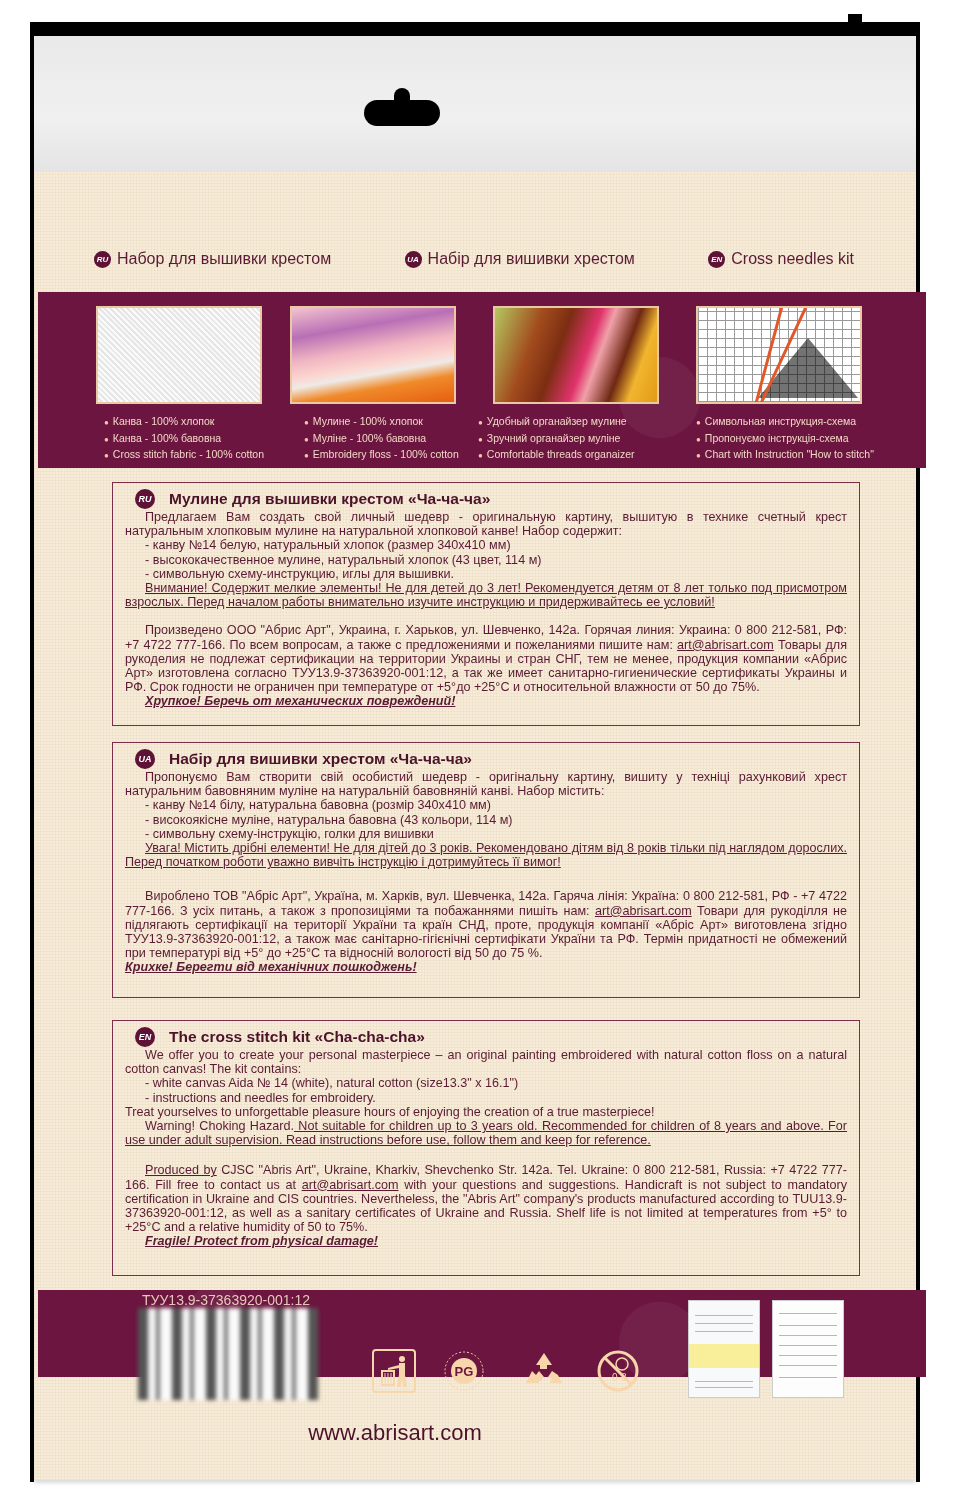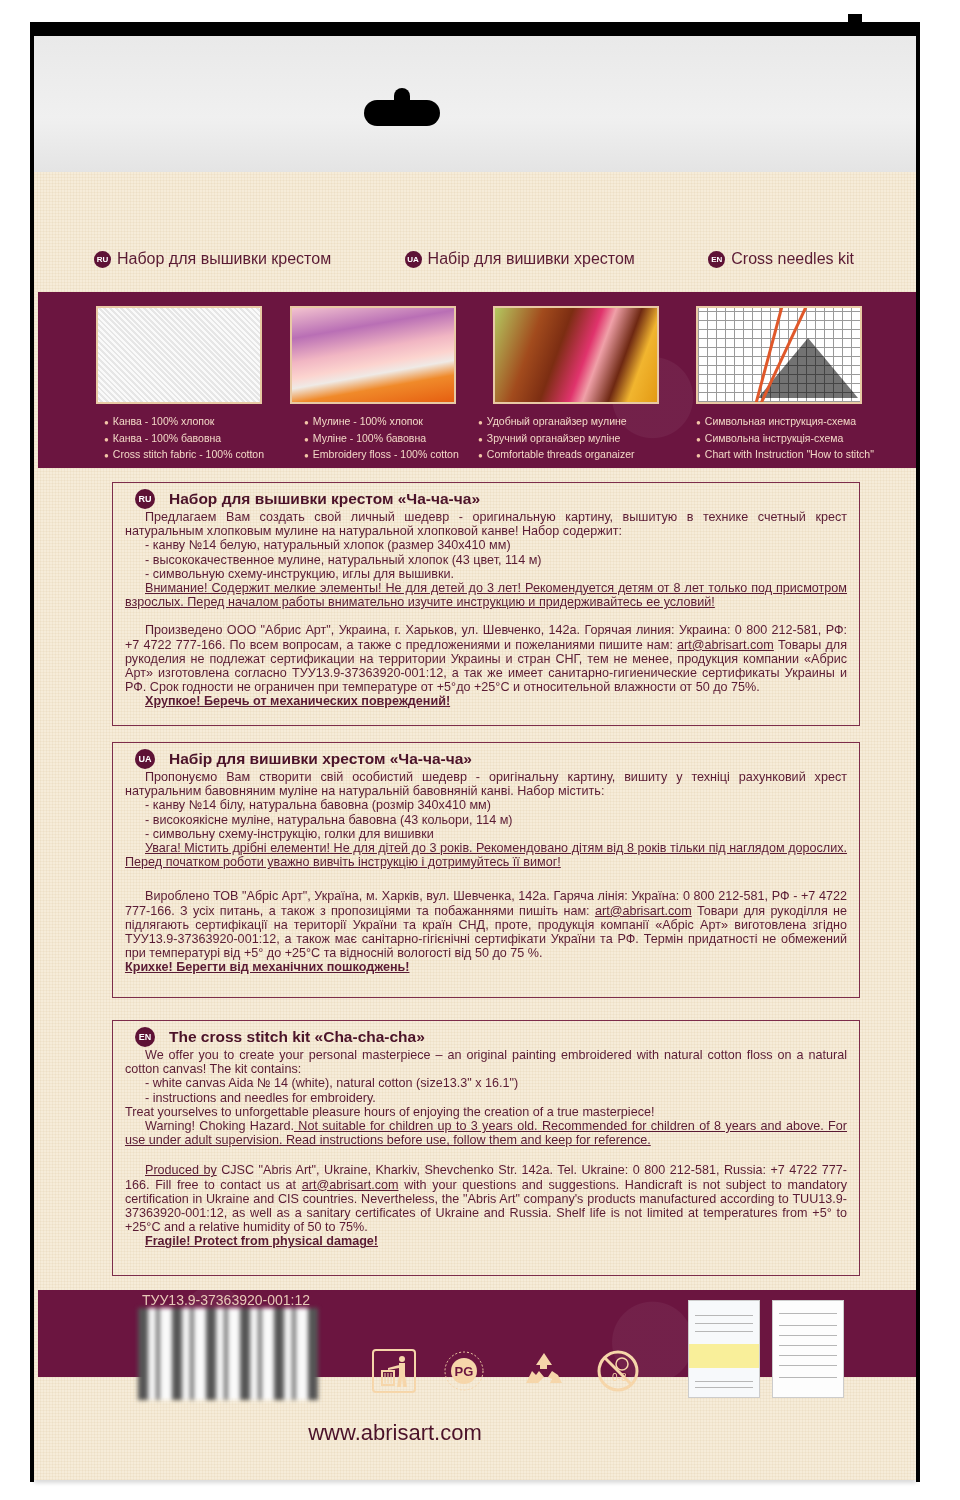--- a/index.html
+++ b/index.html
@@ -10,43 +10,43 @@
   .sideR { position:absolute; left:916px; top:22px; width:4px; height:1460px; background:#000; }
   .hanger { position:absolute; left:34px; top:36px; width:882px; height:136px; background:linear-gradient(180deg,#e9e9e9,#f0f0f0 60%,#e4e4e4); }
   .hang-hole { position:absolute; left:230px; top:64px; width:76px; height:26px; background:#000; border-radius:13px; }
   .hang-hole:before { content:""; position:absolute; left:30px; top:-12px; width:16px; height:22px; background:#000; border-radius:8px 8px 0 0; }
   .card { position:absolute; left:34px; top:172px; width:882px; height:1308px;
     background-color:#f6ecd9;
     background-image: repeating-linear-gradient(0deg, rgba(200,170,120,.10) 0 1px, transparent 1px 3px), repeating-linear-gradient(90deg, rgba(200,170,120,.10) 0 1px, transparent 1px 3px);
     box-shadow: 0 3px 4px rgba(0,0,0,.15); }
   .kitrow { position:absolute; top:78px; left:60px; width:760px; display:flex; justify-content:space-between; color:#5a1a33; font-size:16px; font-family:"Liberation Sans", sans-serif; }
   .kitrow .k { display:flex; align-items:center; gap:6px; }
-  .badge { display:inline-flex; align-items:center; justify-content:center; width:17px; height:17px; border-radius:50%; background:#5e1236; color:#fff; font-size:8px; font-weight:bold; font-family:"Liberation Sans", sans-serif; }
+  .badge { display:inline-flex; align-items:center; justify-content:center; width:17px; height:17px; border-radius:50%; background:#5e1236; color:#fff; font-size:8px; font-weight:bold; font-family:"Liberation Sans", sans-serif;font-style:italic; }
   .band { position:absolute; left:4px; width:878px; background:#6b1540;
-    background-image: radial-gradient(circle at 20% 30%, rgba(255,255,255,.05) 0 30px, transparent 31px), radial-gradient(circle at 70% 60%, rgba(255,255,255,.05) 0 40px, transparent 41px); }
+    background-image: radial-gradient(circle at 20% 30%, rgba(255,255,255,.05) 0 30px, transparent 31px), radial-gradient(circle at 70% 60%, rgba(255,255,255,.05) 0 40px, transparent 41px); padding-left: 10px; }
   .band1 { top:120px; height:176px; }
   .band2 { top:1118px; height:87px; }
   .photo { position:absolute; top:14px; width:166px; height:98px; border:2px solid #e8c9a4; box-sizing:border-box; overflow:hidden; }
   .p1 { left:58px; background:repeating-linear-gradient(45deg,#fafafa 0 2px,#e6e6e6 2px 4px); }
   .p2 { left:252px; background:linear-gradient(170deg,#f3c3cf 0%,#b96fb5 25%,#f1b6c3 45%,#fcd4cf 58%,#efeae6 66%,#f08a2a 78%,#e65e10 100%); }
   .p3 { left:455px; background:linear-gradient(110deg,#b4c860 0%,#a24b1d 25%,#7c2d12 40%,#e0336c 55%,#f0a0a8 62%,#6e2812 75%,#f1b52f 85%,#e39a14 100%); }
   .p4 { left:658px; background-color:#fff; background-image: repeating-linear-gradient(0deg,#9a9a9a 0 1px,transparent 1px 9px), repeating-linear-gradient(90deg,#9a9a9a 0 1px,transparent 1px 9px); }
   .p4 .tri { position:absolute; left:60px; top:30px; width:0; height:0; border-left:50px solid transparent; border-right:50px solid transparent; border-bottom:60px solid rgba(0,0,0,.55); }
   .p4 .ln { position:absolute; width:3px; height:110px; background:#e0582a; top:-10px; transform:rotate(15deg); }
   .caps { position:absolute; top:122px; width:190px; color:#f2d8c6; font-size:10.5px; line-height:14.5px; font-family:"Liberation Sans", sans-serif; }
   .caps div:before { content:"\25CF"; color:#f3c6a8; margin-right:4px; font-size:8px; }
   .c1 { left:66px; } .c2 { left:266px; } .c3 { left:440px; } .c4 { left:658px; }
   .box { position:absolute; left:78px; width:748px; border:1.5px solid #7d2d4a; box-sizing:border-box; color:#5a1a33; font-family:"Liberation Sans", sans-serif; font-size:12.6px; line-height:14.2px; padding:6px 12px 0 12px; }
   .box h2 { margin:0 0 1px 10px; font-size:15.5px; font-weight:bold; display:flex; align-items:center; gap:14px; color:#4b1229; }
   .box h2 .badge { width:20px; height:20px; font-size:9px; }
   .box p { margin:0; text-align:justify; }
   .ind { text-indent:20px; }
   .li { padding-left:20px; }
   .u { text-decoration:underline; }
-  .b { font-weight:bold; }
+  .b { font-weight:bold;font-style:italic; }
   .gap { height:14px; }
   .boxRU { top:310px; height:244px; }
   .boxUA { top:570px; height:256px; }
   .boxEN { top:848px; height:256px; }
   .tuv { position:absolute; left:104px; top:2px; color:#e8c9b8; font-size:14px; font-family:"Liberation Sans", sans-serif; }
   .barcode { position:absolute; left:100px; top:18px; width:180px; height:92px; background:#fff; filter:blur(2px);
     background-image: repeating-linear-gradient(90deg,#555 0 10px,#f4f4f4 10px 18px,#777 18px 22px,#fafafa 22px 34px); }
   .icon { position:absolute; top:59px; width:44px; height:44px; color:#f6d6aa; }
   .ic-trash { left:334px; border:2px solid #f6d6aa; border-radius:4px; box-sizing:border-box; }
   .ic-rst { left:404px; }
@@ -105,29 +105,29 @@
         <div>Муліне - 100% бавовна</div>
         <div>Embroidery floss - 100% cotton</div>
       </div>
     <div class="caps c3">
         <div>Удобный органайзер мулине</div>
         <div>Зручний органайзер муліне</div>
         <div>Comfortable threads organaizer</div>
       </div>
     <div class="caps c4">
         <div>Символьная инструкция-схема</div>
-        <div>Символьна інструкція-схема</div>
+        <div>Пропонуємо інструкція-схема</div>
         <div>Chart with Instruction "How to stitch"</div>
       </div>
   </div>
 
   <div class="box boxRU">
     <h2>
         <span class="badge">RU</span>
-        <span>Набор для вышивки крестом «Ча-ча-ча»</span>
+        <span>Мулине для вышивки крестом «Ча-ча-ча»</span>
       </h2>
     <p class="ind">Предлагаем Вам создать свой личный шедевр - оригинальную картину, вышитую в технике счетный крест натуральным  хлопковым мулине на натуральной хлопковой канве! Набор содержит:</p>
     <p class="li">- канву №14 белую, натуральный хлопок (размер 340х410 мм)</p>
     <p class="li">- высококачественное мулине, натуральный хлопок (43 цвет, 114 м)</p>
     <p class="li">- символьную схему-инструкцию, иглы для вышивки.</p>
     <p class="ind u">Внимание! Содержит мелкие элементы! Не для детей до 3 лет! Рекомендуется детям от 8 лет только под присмотром взрослых. Перед началом работы внимательно изучите инструкцию и придерживайтесь ее условий!</p>
     <div class="gap"></div>
     <p class="ind"><span>Произведено ООО "Абрис Арт", Украина, г. Харьков, ул. Шевченко, 142а. Горячая линия: Украина: 0 800 212-581, РФ: +7 4722 777-166. По всем вопросам, а также с предложениями и пожеланиями пишите нам: </span><span class="u">art@abrisart.com</span><span> Товары для рукоделия не подлежат сертификации на территории Украины и стран СНГ, тем не менее, продукция компании «Абрис Арт» изготовлена согласно ТУУ13.9-37363920-001:12, а так же имеет санитарно-гигиенические сертификаты Украины и РФ. Срок годности не ограничен при температуре от +5°до +25°С и относительной влажности от 50 до 75%.</span></p>
     <p class="ind u b">Хрупкое! Беречь от механических повреждений!</p>
   </div>

